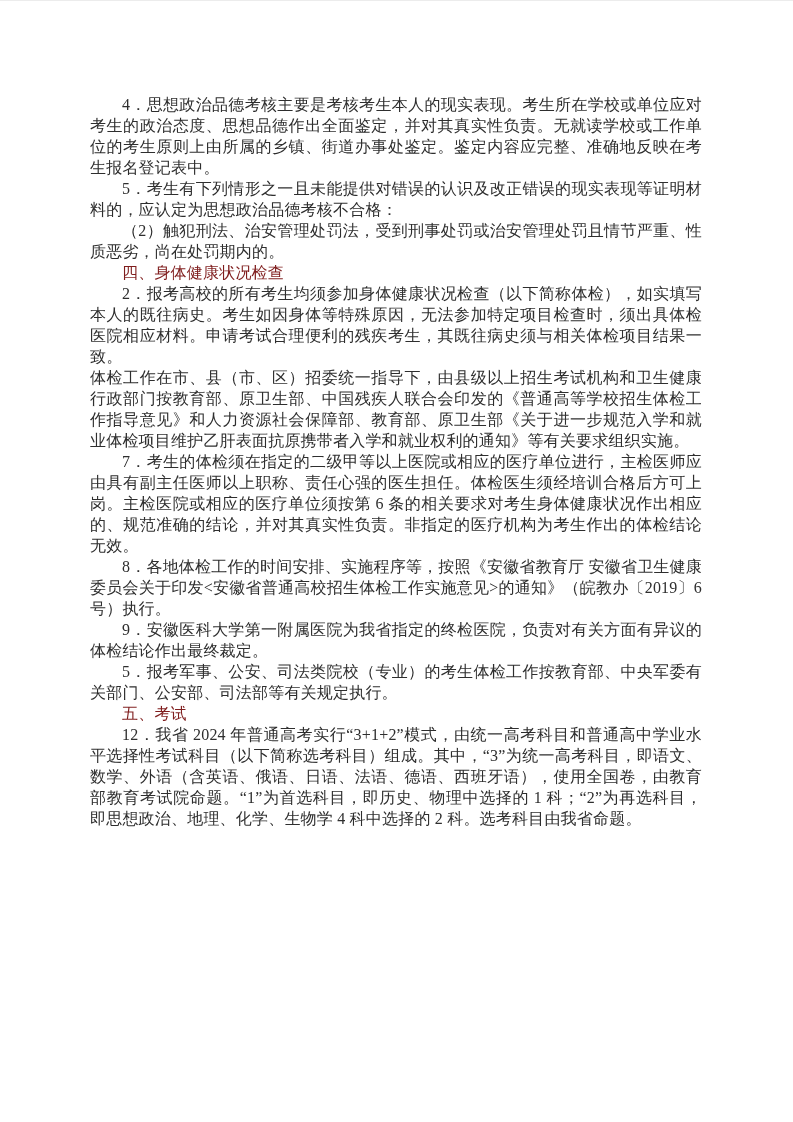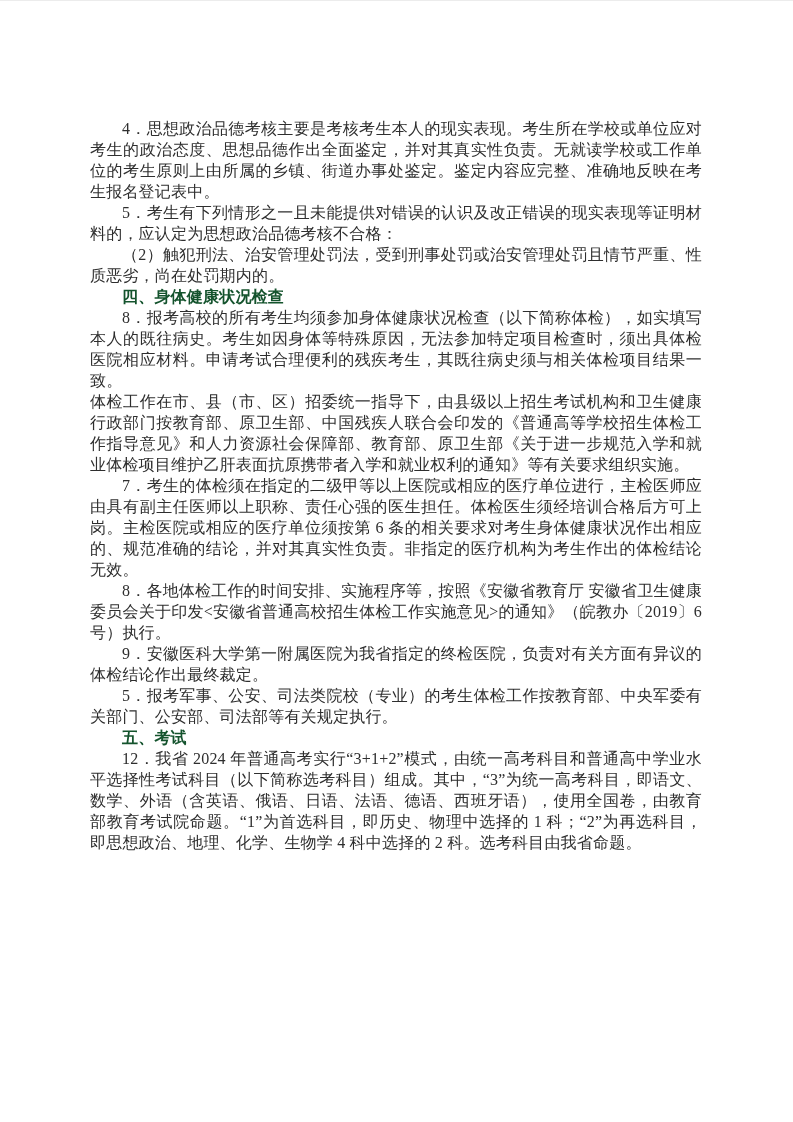--- a/index.html
+++ b/index.html
@@ -21,45 +21,44 @@
     left: 90px;
     top: 93px;
     width: 612px;
     font-family: "Liberation Serif", "DejaVu Serif", serif;
     font-size: 16px;
     line-height: 21px;
     color: #2e2e2e;
     text-align: justify;
     text-justify: inter-ideograph;
     letter-spacing: 0.2px;
-    margin-top: 24px;
   }
   .para {
     margin: 0;
     padding: 0;
     text-indent: 2em;
   }
   .para.noindent {
     text-indent: 0;
   }
   .para.heading {
-    font-weight: 700;
-    color: #14532d;
+    font-weight: 400;
+    color: #7f1d1d;
   }
 </style>
 </head>
 <body>
 
 <div class="page">
   <div class="content">
     <p class="para">4．思想政治品德考核主要是考核考生本人的现实表现。考生所在学校或单位应对考生的政治态度、思想品德作出全面鉴定，并对其真实性负责。无就读学校或工作单位的考生原则上由所属的乡镇、街道办事处鉴定。鉴定内容应完整、准确地反映在考生报名登记表中。</p>
     <p class="para">5．考生有下列情形之一且未能提供对错误的认识及改正错误的现实表现等证明材料的，应认定为思想政治品德考核不合格：</p>
     <p class="para">（2）触犯刑法、治安管理处罚法，受到刑事处罚或治安管理处罚且情节严重、性质恶劣，尚在处罚期内的。</p>
     <p class="para heading">四、身体健康状况检查</p>
-    <p class="para">8．报考高校的所有考生均须参加身体健康状况检查（以下简称体检），如实填写本人的既往病史。考生如因身体等特殊原因，无法参加特定项目检查时，须出具体检医院相应材料。申请考试合理便利的残疾考生，其既往病史须与相关体检项目结果一致。</p>
+    <p class="para">2．报考高校的所有考生均须参加身体健康状况检查（以下简称体检），如实填写本人的既往病史。考生如因身体等特殊原因，无法参加特定项目检查时，须出具体检医院相应材料。申请考试合理便利的残疾考生，其既往病史须与相关体检项目结果一致。</p>
     <p class="para noindent">体检工作在市、县（市、区）招委统一指导下，由县级以上招生考试机构和卫生健康行政部门按教育部、原卫生部、中国残疾人联合会印发的《普通高等学校招生体检工作指导意见》和人力资源社会保障部、教育部、原卫生部《关于进一步规范入学和就业体检项目维护乙肝表面抗原携带者入学和就业权利的通知》等有关要求组织实施。</p>
     <p class="para">7．考生的体检须在指定的二级甲等以上医院或相应的医疗单位进行，主检医师应由具有副主任医师以上职称、责任心强的医生担任。体检医生须经培训合格后方可上岗。主检医院或相应的医疗单位须按第 6 条的相关要求对考生身体健康状况作出相应的、规范准确的结论，并对其真实性负责。非指定的医疗机构为考生作出的体检结论无效。</p>
     <p class="para">8．各地体检工作的时间安排、实施程序等，按照《安徽省教育厅 安徽省卫生健康委员会关于印发&lt;安徽省普通高校招生体检工作实施意见&gt;的通知》（皖教办〔2019〕6 号）执行。</p>
     <p class="para">9．安徽医科大学第一附属医院为我省指定的终检医院，负责对有关方面有异议的体检结论作出最终裁定。</p>
     <p class="para">5．报考军事、公安、司法类院校（专业）的考生体检工作按教育部、中央军委有关部门、公安部、司法部等有关规定执行。</p>
     <p class="para heading">五、考试</p>
     <p class="para">12．我省 2024 年普通高考实行“3+1+2”模式，由统一高考科目和普通高中学业水平选择性考试科目（以下简称选考科目）组成。其中，“3”为统一高考科目，即语文、数学、外语（含英语、俄语、日语、法语、德语、西班牙语），使用全国卷，由教育部教育考试院命题。“1”为首选科目，即历史、物理中选择的 1 科；“2”为再选科目，即思想政治、地理、化学、生物学 4 科中选择的 2 科。选考科目由我省命题。</p>
   </div>
 </div>
 

